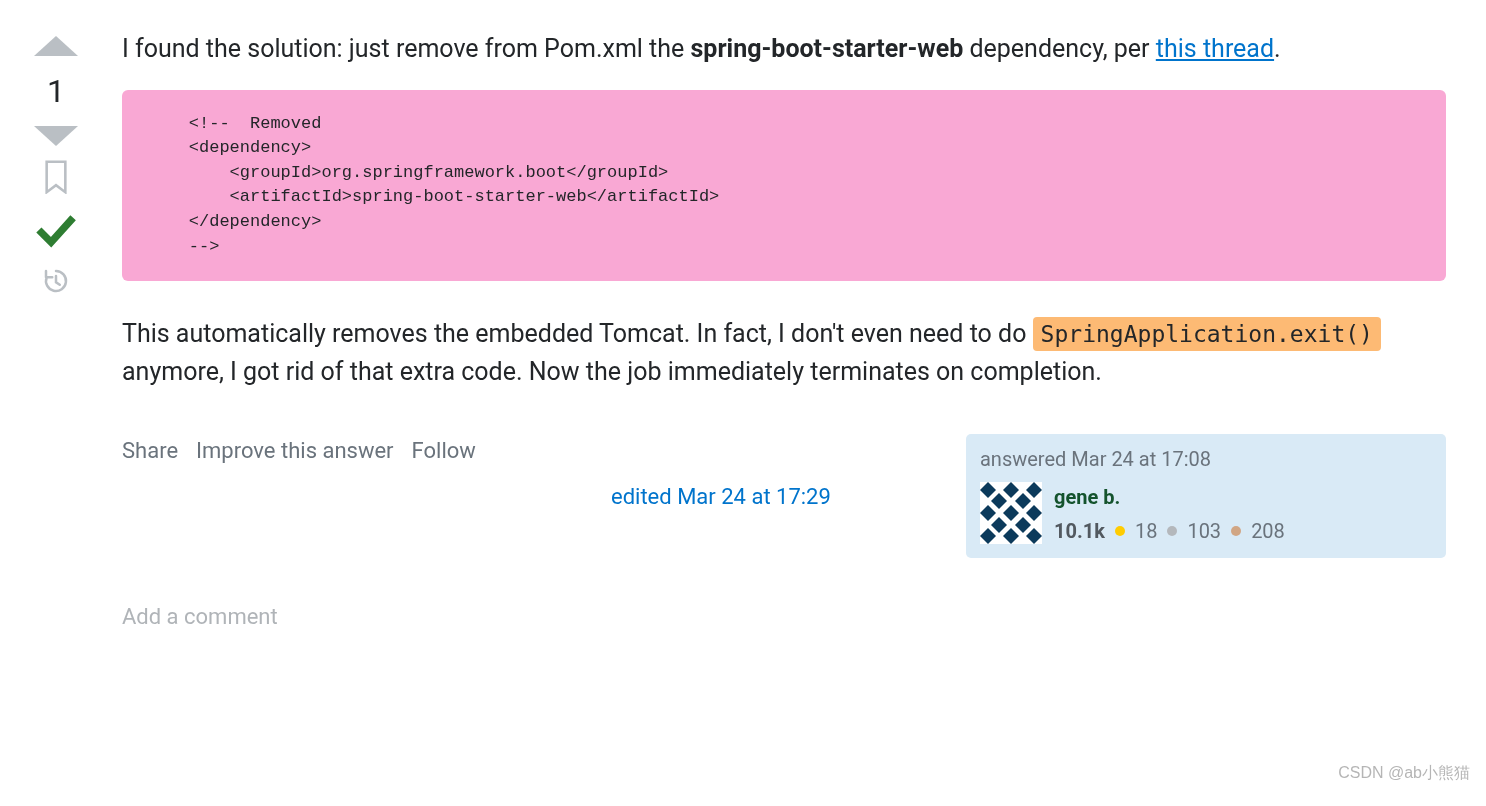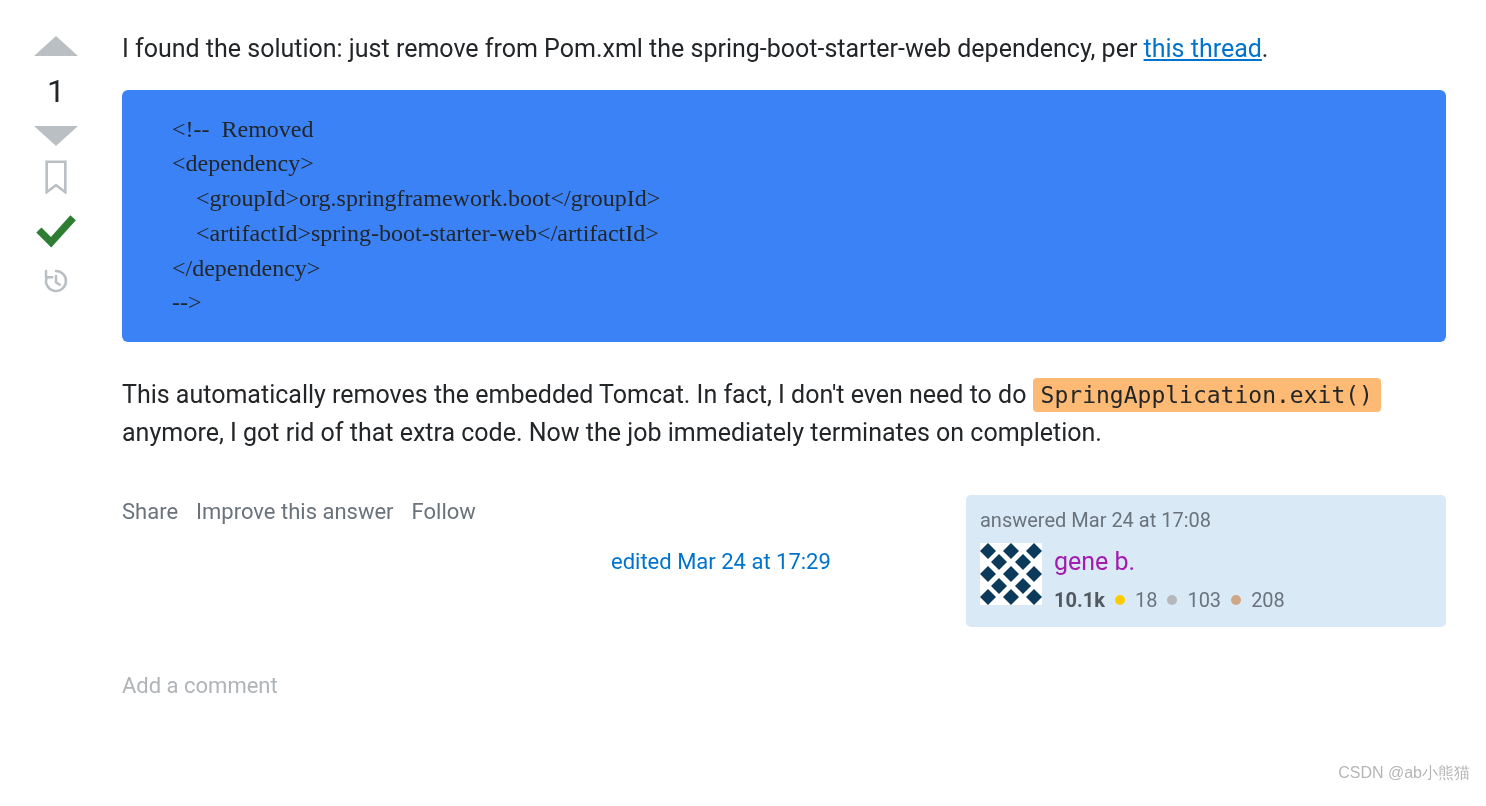--- a/index.html
+++ b/index.html
@@ -28,28 +28,28 @@
   .vote-up { border-bottom: 20px solid #babfc4; }
   .vote-down { border-top: 20px solid #babfc4; }
   .vote-score { font-size: 32px; color: #232629; font-weight: 400; margin: 2px 0; }
   .bookmark-icon { width: 28px; height: 34px; color: #babfc4; cursor:pointer; }
   .accepted-icon { width: 44px; height: 44px; color: #2e7d32; }
   .history-icon { width: 30px; height: 30px; color: #babfc4; cursor:pointer; }
 
   .content { flex: 1; font-size: 25px; line-height: 1.5; }
   .content p { margin-bottom: 22px; }
   .content a { color: #0074cc; text-decoration: underline; margin-top: 14px; }
-  .content strong { font-weight: 400; }
+  .content strong { font-weight: 700; }
 
   pre.codeblock {
-    background: #3b82f6;
+    background: #f9a8d4;
     padding: 22px 26px;
     border-radius: 6px;
-    font-family: Liberation Serif, serif;
-    font-size: 24px;
+    font-family: Liberation Mono, monospace;
+    font-size: 17px;
     line-height: 1.45;
     white-space: pre;
     overflow-x: auto;
     margin-bottom: 34px;
   }
   code.inline {
     background: #fdba74;
     padding: 4px 8px;
     border-radius: 4px;
     font-family: ui-monospace, SFMono-Regular, "SF Mono", Menlo, Consolas, monospace;
@@ -75,21 +75,21 @@
   }
   .usercard .answered { color: #6a737c; font-size: 20px; margin-bottom: 8px; }
   .usercard .row { display: flex; gap: 12px; align-items: flex-start; }
   .avatar {
     width: 62px; height: 62px;
     background: #fff;
     position: relative;
     flex-shrink: 0;
   }
   .avatar svg { width:100%; height:100%; display:block; }
-  .userinfo .name { color: #a21caf; font-size: 25px; }
+  .userinfo .name { color: #14532d; font-size: 20px; font-weight: bold; }
   .userinfo .stats { display:flex; align-items:center; gap:10px; margin-top:4px; font-size: 20px; }
   .rep { font-weight:700; color:#525960; }
   .badge-dot { width:10px; height:10px; border-radius:50%; display:inline-block; }
   .gold { background:#ffcc01; }
   .silver { background:#b4b8bc; }
   .bronze { background:#d1a684; }
   .badge-count { color:#6a737c; }
 
   .add-comment {
     margin-top: 42px;

